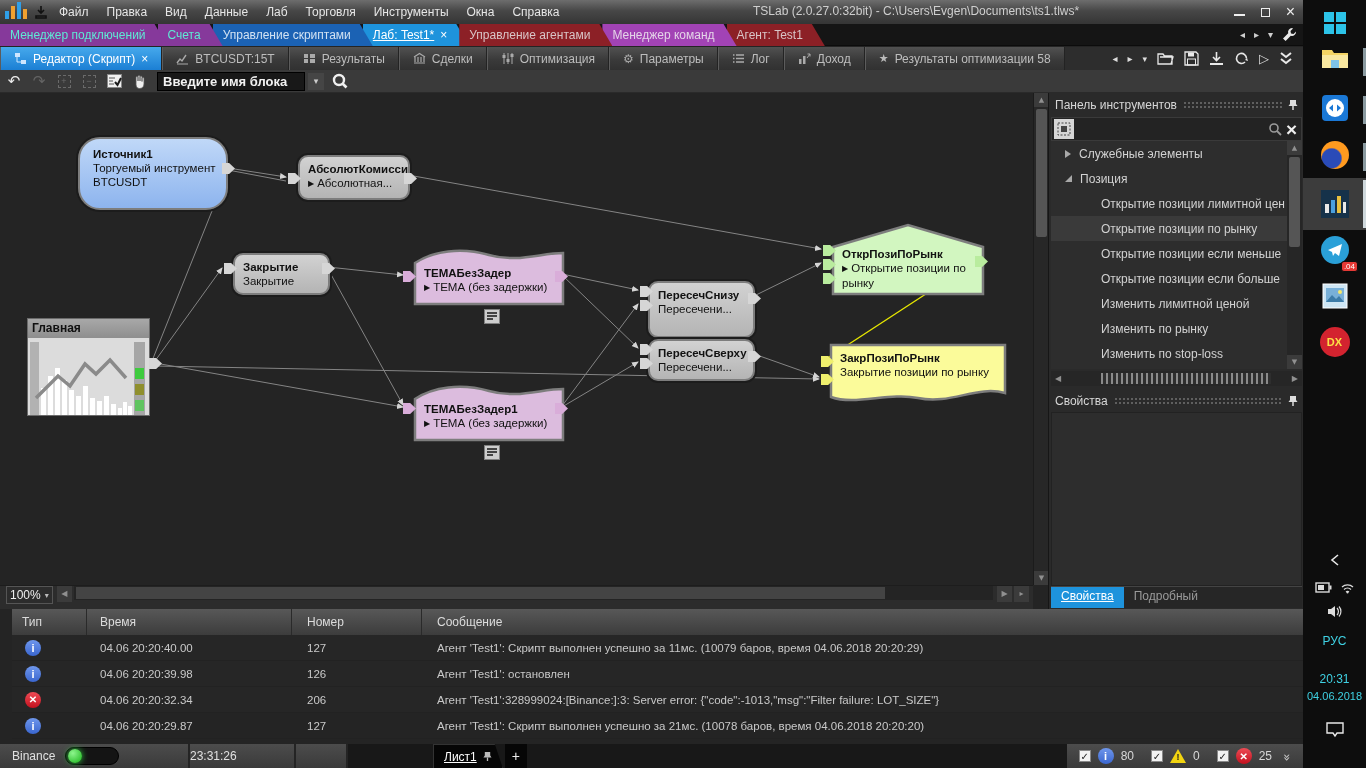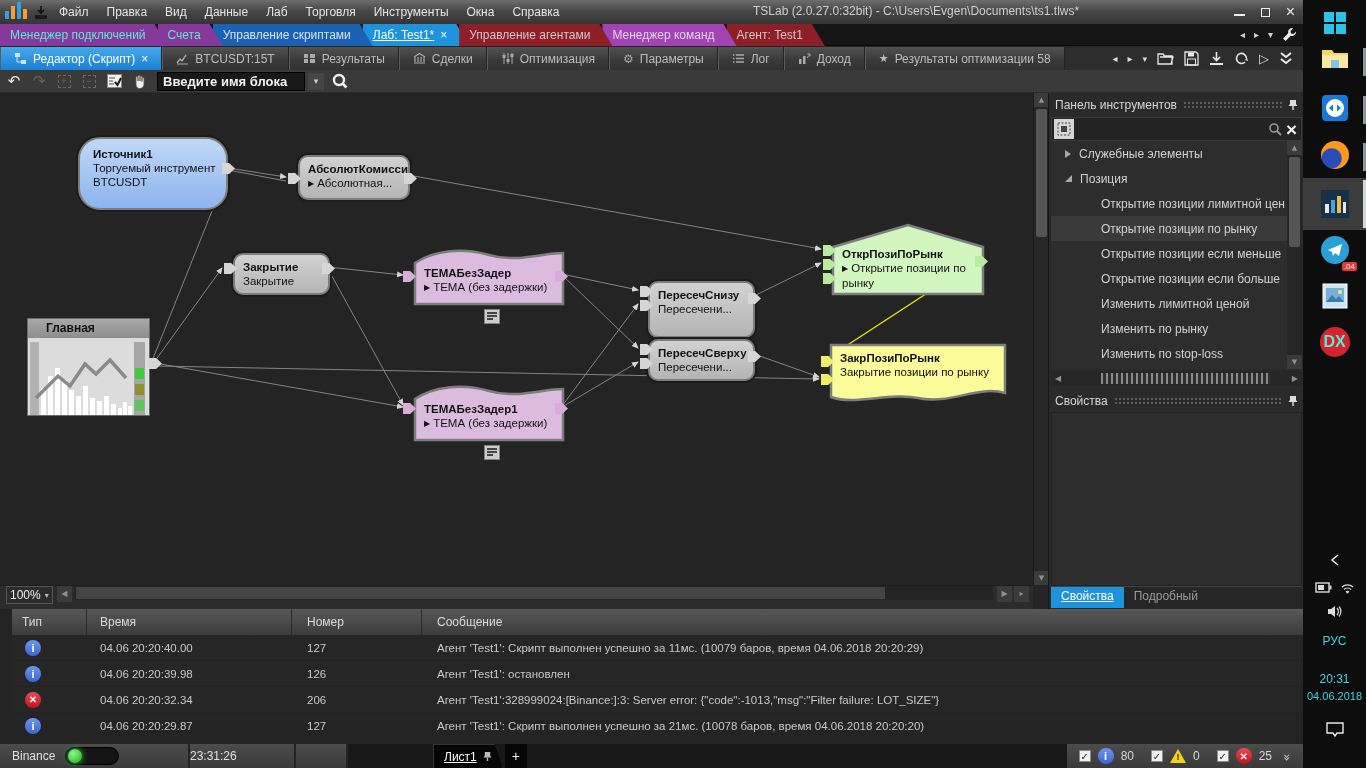--- a/index.html
+++ b/index.html
@@ -53,21 +53,21 @@
 .shape{position:absolute}
 .shape .txt{position:absolute;color:#111;font-size:11.5px;line-height:14px}
 .exp{display:inline-block;font-size:8px;vertical-align:1px;margin-right:3px;font-family:"DejaVu Sans",sans-serif}
 .port{position:absolute;width:13px;height:11px;clip-path:polygon(0 0,55% 0,100% 50%,55% 100%,0 100%);background:#d6d6d6;filter:drop-shadow(0 0 1px #111)}
 .p-pink{background:#d9add9}.p-green{background:#b9ec9e}.p-yellow{background:#efef6d}
 .licon{position:absolute;width:16px;height:15px;background:#cdcdcd;border:1px solid #808080;padding:2px 2px}
 .licon i{display:block;height:2px;background:#444;margin-bottom:1px}
 .licon i:last-child{width:60%}
 
 .gpanel{position:absolute;left:27px;top:225px;width:123px;height:98px;border:1px solid #6a6a6a;background:#dcdcdc}
-.gpanel .cap{height:19px;background:linear-gradient(#a8a8a8,#8e8e8e);color:#111;font-weight:bold;font-size:12px;padding:2px 0 0 18px}
+.gpanel .cap{height:19px;background:linear-gradient(#a8a8a8,#8e8e8e);color:#111;font-weight:bold;font-size:12px;padding:2px 0 0 4px}
 
 .vscroll{position:absolute;left:1033px;top:93px;width:15px;height:492px;background:#272727;border-left:1px solid #1b1b1b}
 .sbtn{position:absolute;width:15px;height:14px;background:#3b3b3b;color:#909090;font-size:7px;text-align:center;line-height:14px}
 .vthumb{position:absolute;left:2px;width:11px;background:#555;border-radius:2px}
 .hscroll{position:absolute;left:0;top:585px;width:1033px;height:24px;background:#2c2c2c;display:flex;border-top:1px solid #1d1d1d}
 .zoombox{display:flex;align-items:center;height:18px;margin-left:6px;background:#2c2c2c;border:1px solid #555;color:#eee;padding:0 3px;gap:4px}
 .harrow{width:15px;height:16px;background:#3b3b3b;color:#909090;font-size:8px;text-align:center;line-height:16px;margin-left:4px}
 .htrack{flex:1;height:14px;background:#242424;margin:0 2px;position:relative}
 .hthumb{position:absolute;left:2px;top:1px;height:12px;width:88%;background:#444}
 
@@ -116,21 +116,21 @@
 .warn-tri{width:0;height:0;border-left:8px solid transparent;border-right:8px solid transparent;border-bottom:14px solid #f2d410;position:relative}
 .warn-tri i{position:absolute;left:-1.5px;top:3px;font-style:normal;font-weight:bold;font-size:9px;color:#222}
 .chev2{color:#cfcfcf;font-size:13px;transform:rotate(90deg);letter-spacing:-2px;margin-left:6px}
 
 .taskbar{position:absolute;left:1303px;top:0;width:63px;height:768px;background:#0d0d0d}
 .titem{position:absolute;left:0;width:63px;display:flex;justify-content:center}
 .indic{position:absolute;left:60px;width:3px;background:#8a9aa0}
 .tsl-active{position:absolute;left:0;top:178px;width:63px;height:52px;background:#3c3c3c}
 .cyantxt{color:#3fd2e4;width:100%;text-align:center;font-size:12px}
 .badge{position:absolute;right:8px;bottom:-4px;background:#e53935;color:#fff;font-size:8px;border-radius:3px;padding:0 2px;border:1px solid #0d0d0d}
-.dx{width:30px;height:30px;border-radius:50%;background:#d3232f;color:#5eead4;font-weight:bold;font-size:16px;display:flex;align-items:center;justify-content:center}
+.dx{width:30px;height:30px;border-radius:50%;background:#d3232f;color:#fde047;font-weight:bold;font-size:11px;display:flex;align-items:center;justify-content:center}
 .winlogo{display:grid;grid-template-columns:10px 10px;grid-template-rows:10px 10px;gap:2px}
 .winlogo i{background:#2cc3e8}
 </style>
 </head>
 <body>
 
 <div id="app">
 
   <div class="titlebar">
     <div class="logo">

